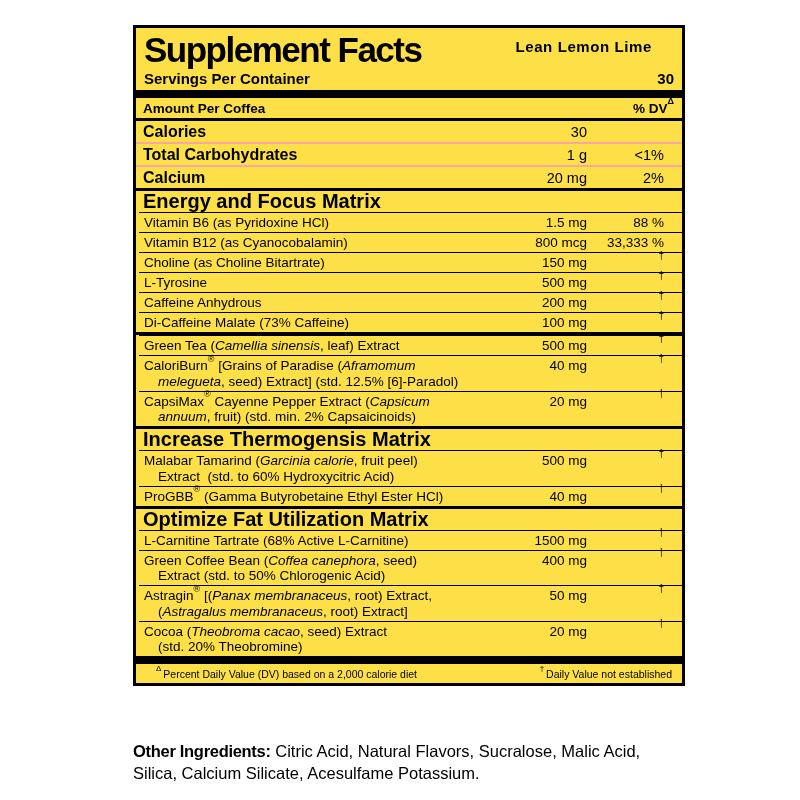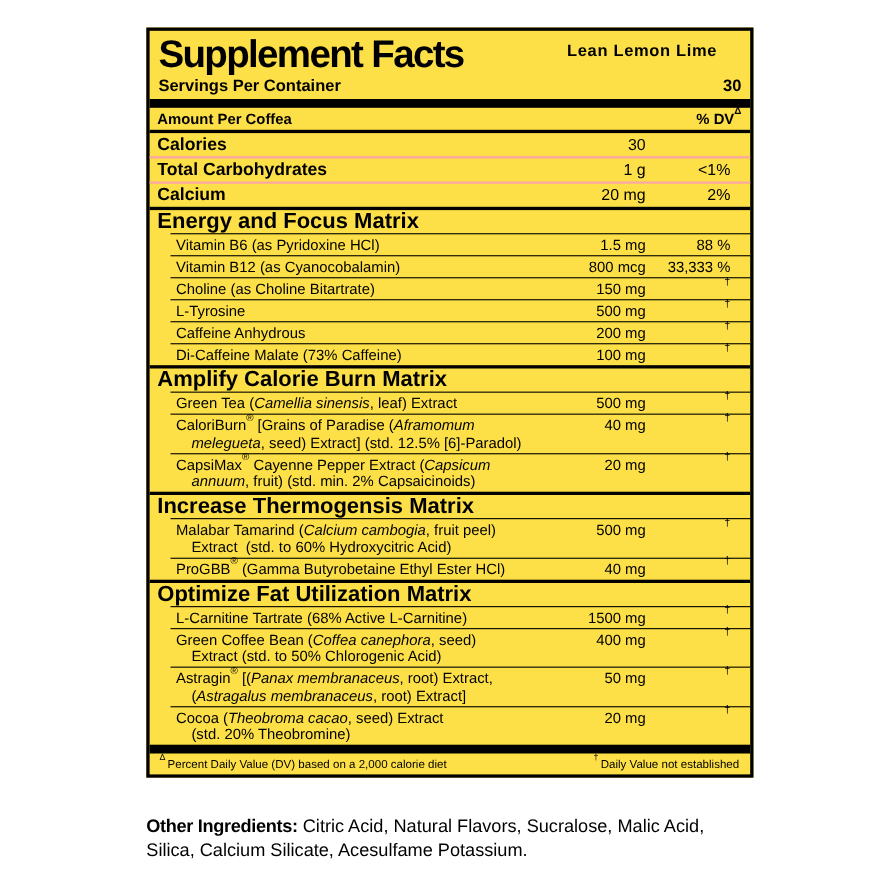--- a/index.html
+++ b/index.html
@@ -68,40 +68,40 @@
   .section { border-top: 3px solid #000; }
   .sec-title {
     font-size: 20px;
     font-weight: bold;
     padding: 2px 0 2px 7px;
     line-height: 17px;
   }
   .ing-row {
     display: flex;
     align-items: flex-start;
-    margin-left: 19px;
+    margin-left: 3px;
     border-top: 1.5px solid #000;
     padding: 2px 0 1.5px 0;
   }
   .ing-name {
     flex: 1;
     font-size: 13.5px;
     line-height: 15.5px;
     padding-left: 19px;
     text-indent: -14px;
     white-space: pre-wrap;
   }
   .ing-row .col-amt, .ing-row .col-dv { font-size: 13.5px; line-height: 15.5px; }
   .reg { font-size: 9px; position: relative; top: -3px; }
   .dag { font-size: 10px; position: relative; top: -3px; }
   .footnotes {
     display: flex;
     justify-content: space-between;
     font-size: 10.5px;
-    padding: 4px 10px 3px 9px;
+    padding: 4px 10px 3px 20px;
     line-height: 12px;
   }
   .fn-sup { font-size: 8px; position: relative; top: -3px; margin-right: 2px; }
   .other-ing {
     position: absolute;
     left: 133px;
     top: 740px;
     width: 552px;
     font-size: 16.5px;
     line-height: 22px;
@@ -178,21 +178,20 @@
             <span class="col-amt">200 mg</span>
             <span class="col-dv"><sup class="dag">†</sup></span>
           </div>
           <div class="ing-row">
             <span class="ing-name">Di-Caffeine Malate (73% Caffeine)</span>
             <span class="col-amt">100 mg</span>
             <span class="col-dv"><sup class="dag">†</sup></span>
           </div>
         </div>
         <div class="section">
-          <div class="sec-title">Amplify Calorie Burn Matrix</div>
           <div class="ing-row">
             <span class="ing-name">Green Tea (<i>Camellia sinensis</i>, leaf) Extract</span>
             <span class="col-amt">500 mg</span>
             <span class="col-dv"><sup class="dag">†</sup></span>
           </div>
           <div class="ing-row">
             <span class="ing-name">CaloriBurn<sup class="reg">®</sup> [Grains of Paradise (<i>Aframomum
 melegueta</i>, seed) Extract] (std. 12.5% [6]-Paradol)</span>
             <span class="col-amt">40 mg</span>
             <span class="col-dv"><sup class="dag">†</sup></span>
@@ -200,21 +199,21 @@
           <div class="ing-row">
             <span class="ing-name">CapsiMax<sup class="reg">®</sup> Cayenne Pepper Extract (<i>Capsicum
 annuum</i>, fruit) (std. min. 2% Capsaicinoids)</span>
             <span class="col-amt">20 mg</span>
             <span class="col-dv"><sup class="dag">†</sup></span>
           </div>
         </div>
         <div class="section">
           <div class="sec-title">Increase Thermogensis Matrix</div>
           <div class="ing-row">
-            <span class="ing-name">Malabar Tamarind (<i>Calcium cambogia</i>, fruit peel)
+            <span class="ing-name">Malabar Tamarind (<i>Garcinia calorie</i>, fruit peel)
 Extract  (std. to 60% Hydroxycitric Acid)</span>
             <span class="col-amt">500 mg</span>
             <span class="col-dv"><sup class="dag">†</sup></span>
           </div>
           <div class="ing-row">
             <span class="ing-name">ProGBB<sup class="reg">®</sup> (Gamma Butyrobetaine Ethyl Ester HCl)</span>
             <span class="col-amt">40 mg</span>
             <span class="col-dv"><sup class="dag">†</sup></span>
           </div>
         </div>

